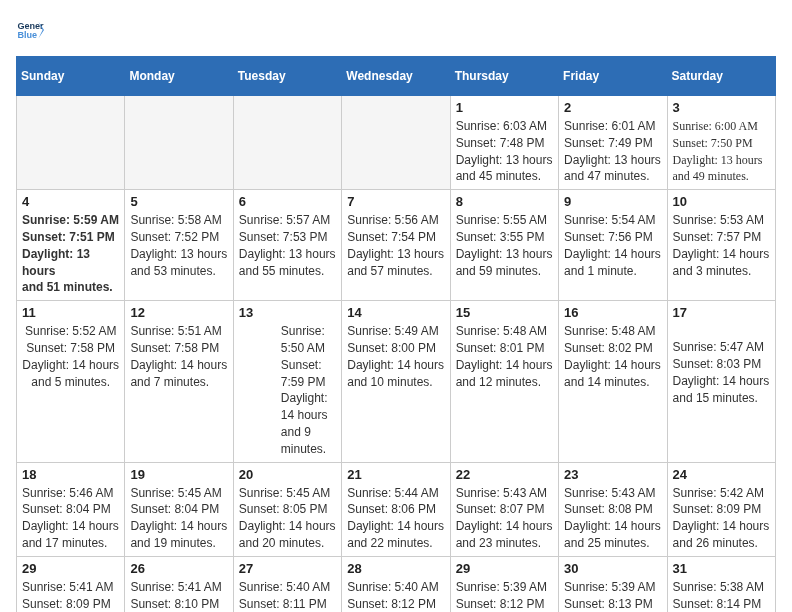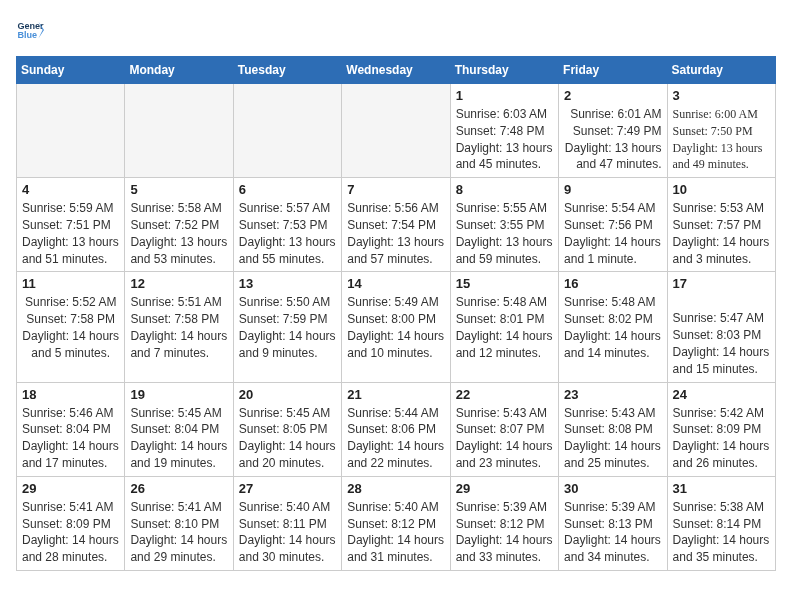--- a/index.html
+++ b/index.html
@@ -38,21 +38,21 @@
       color: #444;
     }
     table {
       width: 100%;
       border-collapse: collapse;
       font-size: 11px;
     }
     th {
       background: #2d6db5;
       color: #fff;
-      padding: 6px 4px;
+      padding: 12px 4px;
       text-align: left;
       font-size: 12px;
       font-weight: bold;
       border: 1px solid #2d6db5;
     }
     td {
       border: 1px solid #ccc;
       vertical-align: top;
       padding: 4px 5px;
       height: 80px;
@@ -115,37 +115,37 @@
         <td class="empty"></td>
         <td>
           <div class="day-num">1</div>
           <div class="day-info" style="white-space: pre-line;">Sunrise: 6:03 AM
 Sunset: 7:48 PM
 Daylight: 13 hours
 and 45 minutes.</div>
         </td>
         <td>
           <div class="day-num">2</div>
-          <div class="day-info" style="white-space: pre-line; text-align: right;">Sunrise: 6:01 AM
+          <div class="day-info" style="white-space: pre-line;">Sunrise: 6:01 AM
 Sunset: 7:49 PM
 Daylight: 13 hours
 and 47 minutes.</div>
         </td>
         <td>
           <div class="day-num">3</div>
           <div class="day-info" style="white-space: pre-line; font-family: Liberation Serif, serif;">Sunrise: 6:00 AM
 Sunset: 7:50 PM
 Daylight: 13 hours
 and 49 minutes.</div>
         </td>
       </tr>
       <tr>
         <td>
           <div class="day-num">4</div>
-          <div class="day-info" style="white-space: pre-line;">Sunrise: 5:59 AM
+          <div class="day-info" style="white-space: pre-line; font-weight: bold;">Sunrise: 5:59 AM
 Sunset: 7:51 PM
 Daylight: 13 hours
 and 51 minutes.</div>
         </td>
         <td>
           <div class="day-num">5</div>
           <div class="day-info" style="white-space: pre-line;">Sunrise: 5:58 AM
 Sunset: 7:52 PM
 Daylight: 13 hours
 and 53 minutes.</div>
@@ -196,21 +196,21 @@
         </td>
         <td>
           <div class="day-num">12</div>
           <div class="day-info" style="white-space: pre-line;">Sunrise: 5:51 AM
 Sunset: 7:58 PM
 Daylight: 14 hours
 and 7 minutes.</div>
         </td>
         <td>
           <div class="day-num">13</div>
-          <div class="day-info" style="white-space: pre-line;">Sunrise: 5:50 AM
+          <div class="day-info" style="white-space: pre-line; margin-left: 42px;">Sunrise: 5:50 AM
 Sunset: 7:59 PM
 Daylight: 14 hours
 and 9 minutes.</div>
         </td>
         <td>
           <div class="day-num">14</div>
           <div class="day-info" style="white-space: pre-line;">Sunrise: 5:49 AM
 Sunset: 8:00 PM
 Daylight: 14 hours
 and 10 minutes.</div>

